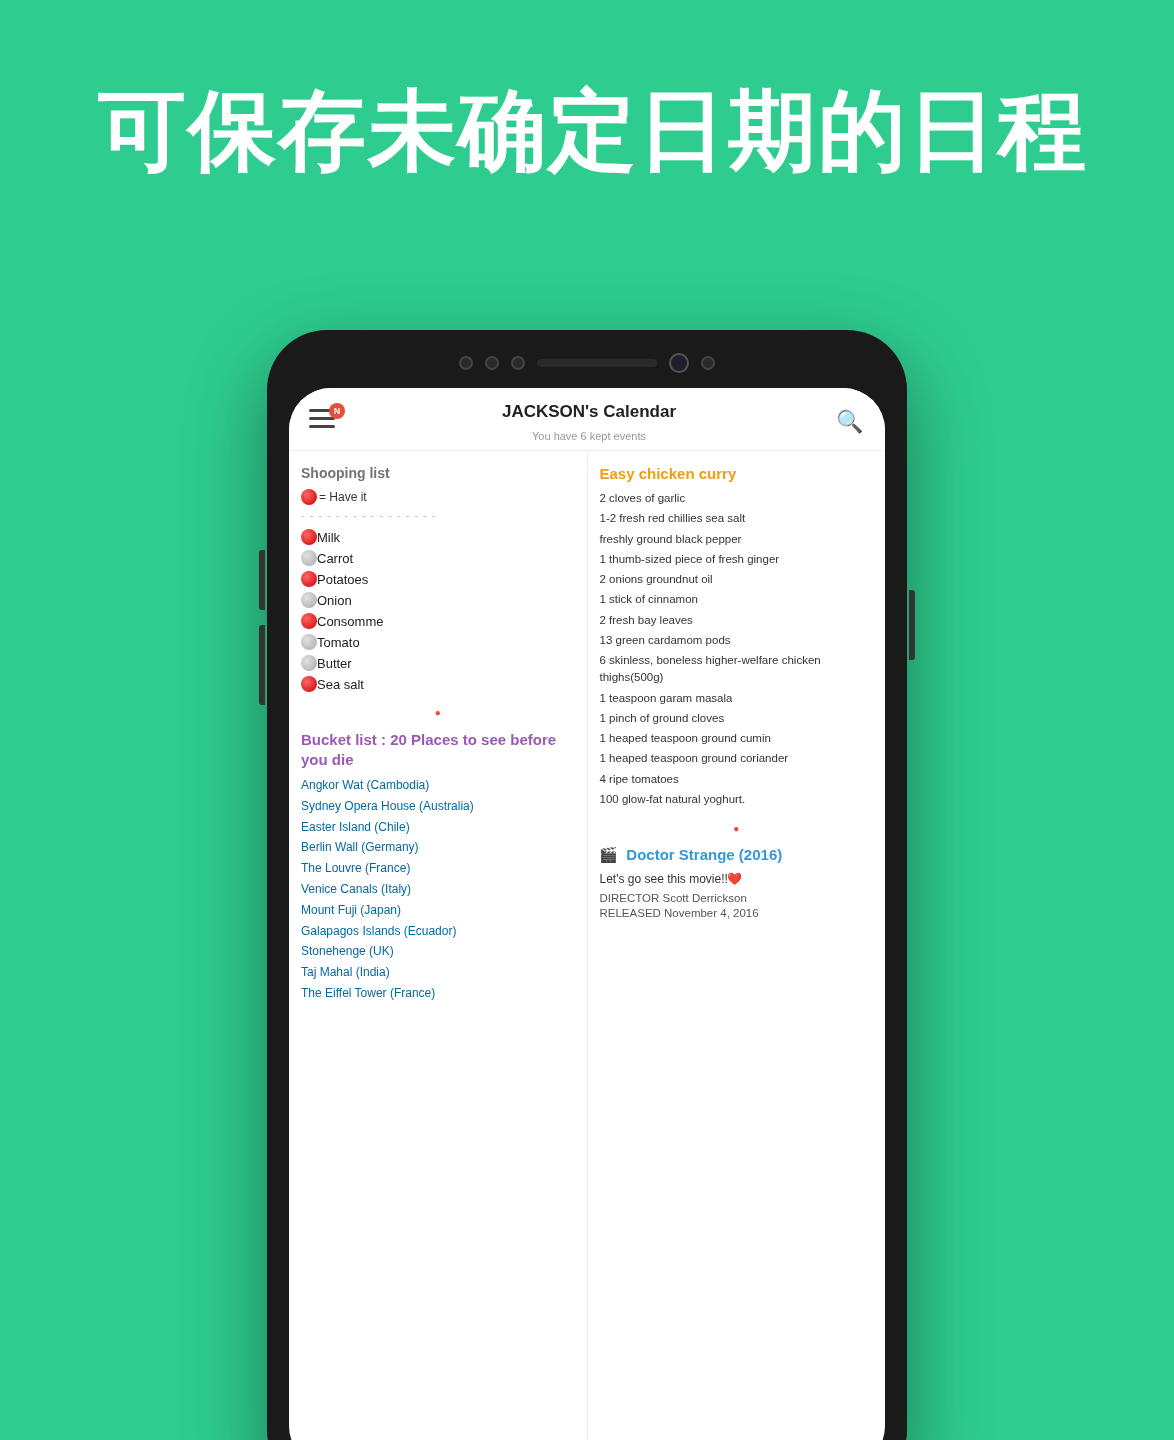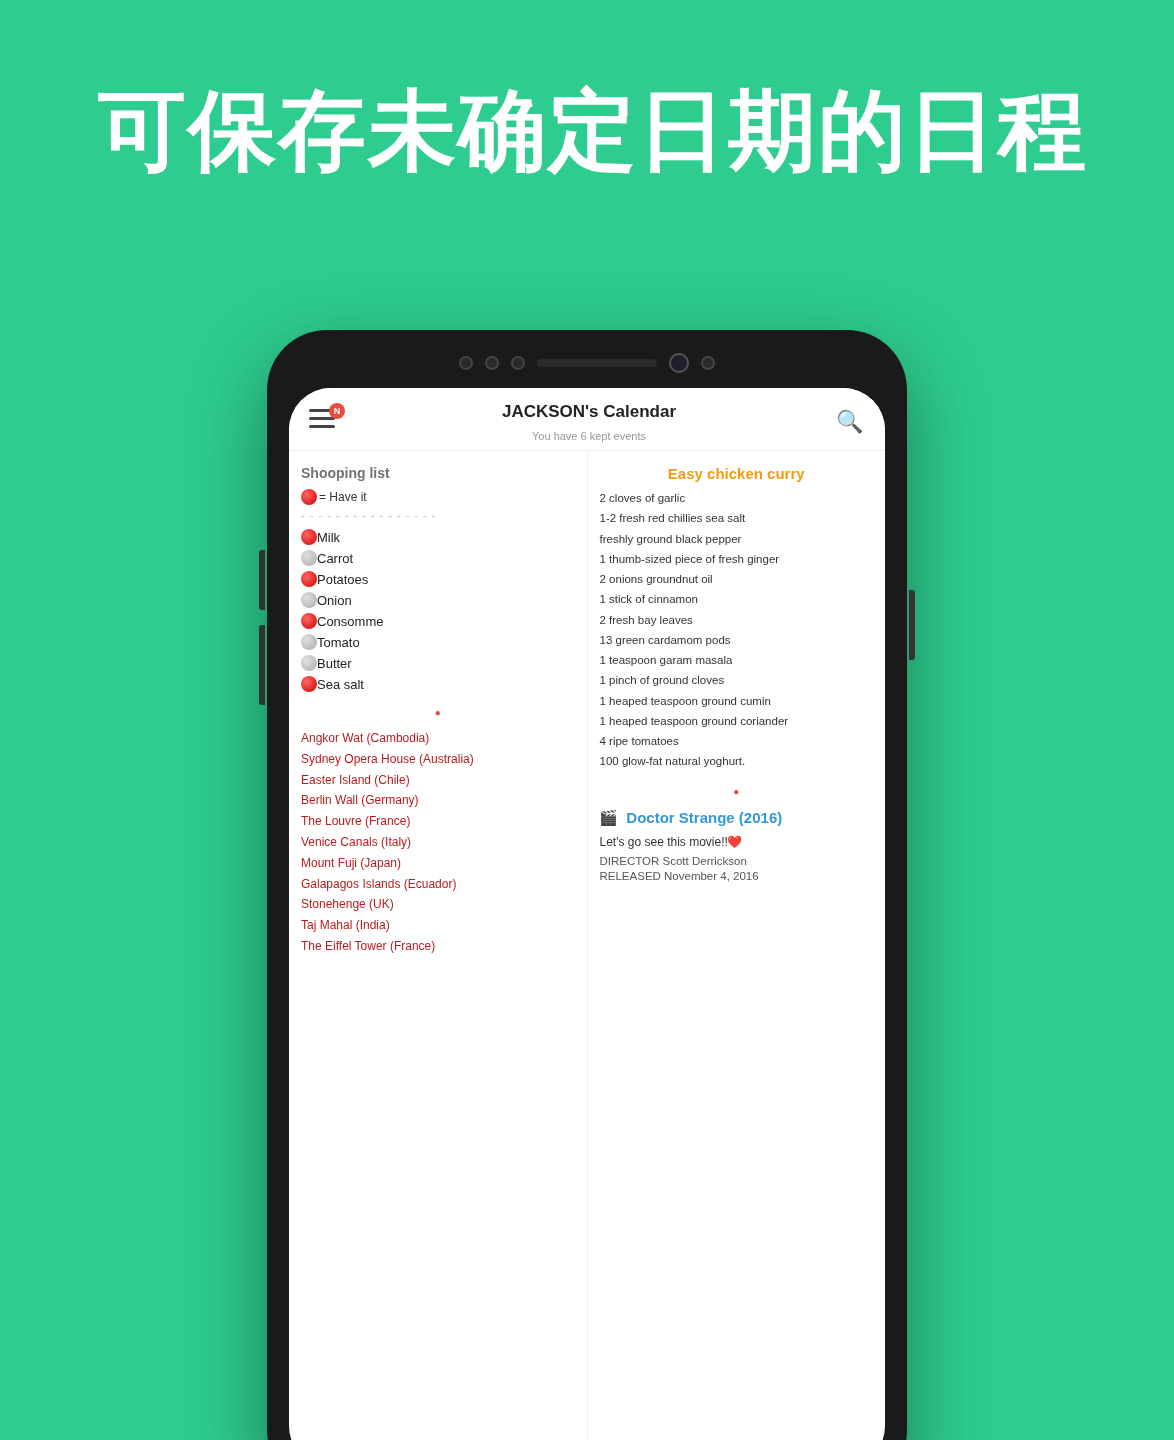--- a/index.html
+++ b/index.html
@@ -213,21 +213,20 @@
       color: #737373;
       font-size: 14px;
       font-weight: 700;
       margin-bottom: 8px;
     }
     .section-title-recipe {
       color: #f39c12;
       font-size: 15px;
       font-weight: 700;
       margin-bottom: 8px;
-      text-align: center;
     }
     .section-title-bucket {
       color: #9b59b6;
       font-size: 15px;
       font-weight: 700;
       margin-bottom: 8px;
       line-height: 1.3;
     }
     .section-title-movie {
       color: #3498db;
@@ -269,21 +268,21 @@
     .dot-gray {
       width: 16px;
       height: 16px;
       border-radius: 50%;
       background: radial-gradient(circle at 35% 35%, #e0e0e0, #aaa);
       flex-shrink: 0;
     }
 
     .bucket-item {
       font-size: 12px;
-      color: #b91c1c;
+      color: #0369a1;
       margin-bottom: 4px;
       line-height: 1.4;
     }
 
     .recipe-item {
       font-size: 11.5px;
       color: #333;
       margin-bottom: 3px;
       line-height: 1.5;
     }
@@ -391,20 +390,21 @@
           </div>
           <div class="shopping-item">
             <div class="dot-red"></div>
             <span>Sea salt</span>
           </div>
 
           <div class="separator-dot">
             <span style="color:#e74c3c; font-size:10px;">●</span>
           </div>
 
+          <div class="section-title-bucket">Bucket list : 20 Places to see before you die</div>
 
           <div class="bucket-item">Angkor Wat (Cambodia)</div>
           <div class="bucket-item">Sydney Opera House (Australia)</div>
           <div class="bucket-item">Easter Island (Chile)</div>
           <div class="bucket-item">Berlin Wall (Germany)</div>
           <div class="bucket-item">The Louvre (France)</div>
           <div class="bucket-item">Venice Canals (Italy)</div>
           <div class="bucket-item">Mount Fuji (Japan)</div>
           <div class="bucket-item">Galapagos Islands (Ecuador)</div>
           <div class="bucket-item">Stonehenge (UK)</div>
@@ -418,20 +418,21 @@
           <div class="section-title-recipe">Easy chicken curry</div>
 
           <div class="recipe-item">2 cloves of garlic</div>
           <div class="recipe-item">1-2 fresh red chillies sea salt</div>
           <div class="recipe-item">freshly ground black pepper</div>
           <div class="recipe-item">1 thumb-sized piece of fresh ginger</div>
           <div class="recipe-item">2 onions groundnut oil</div>
           <div class="recipe-item">1 stick of cinnamon</div>
           <div class="recipe-item">2 fresh bay leaves</div>
           <div class="recipe-item">13 green cardamom pods</div>
+          <div class="recipe-item">6 skinless, boneless higher-welfare chicken thighs(500g)</div>
           <div class="recipe-item">1 teaspoon garam masala</div>
           <div class="recipe-item">1 pinch of ground cloves</div>
           <div class="recipe-item">1 heaped teaspoon ground cumin</div>
           <div class="recipe-item">1 heaped teaspoon ground coriander</div>
           <div class="recipe-item">4 ripe tomatoes</div>
           <div class="recipe-item">100 glow-fat natural yoghurt.</div>
 
           <div class="separator-dot">
             <span style="color:#e74c3c; font-size:10px;">●</span>
           </div>

